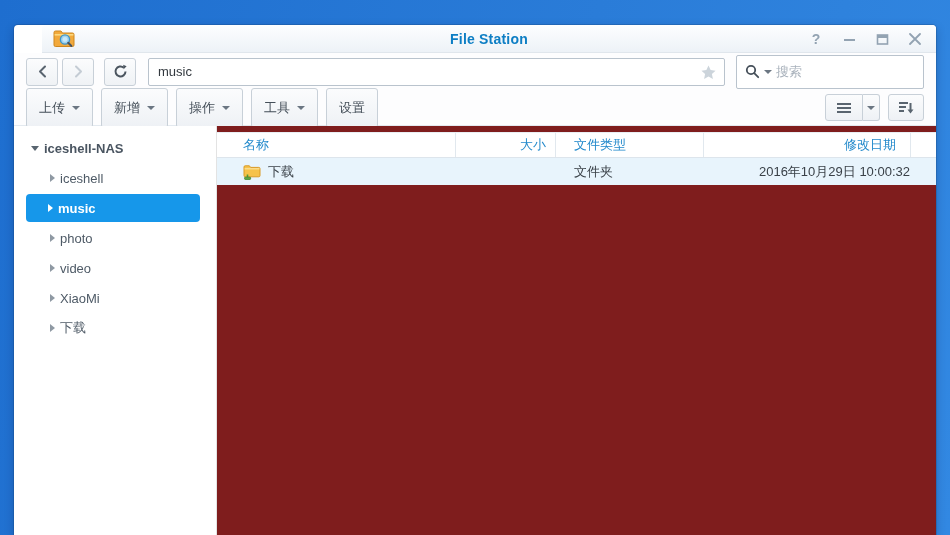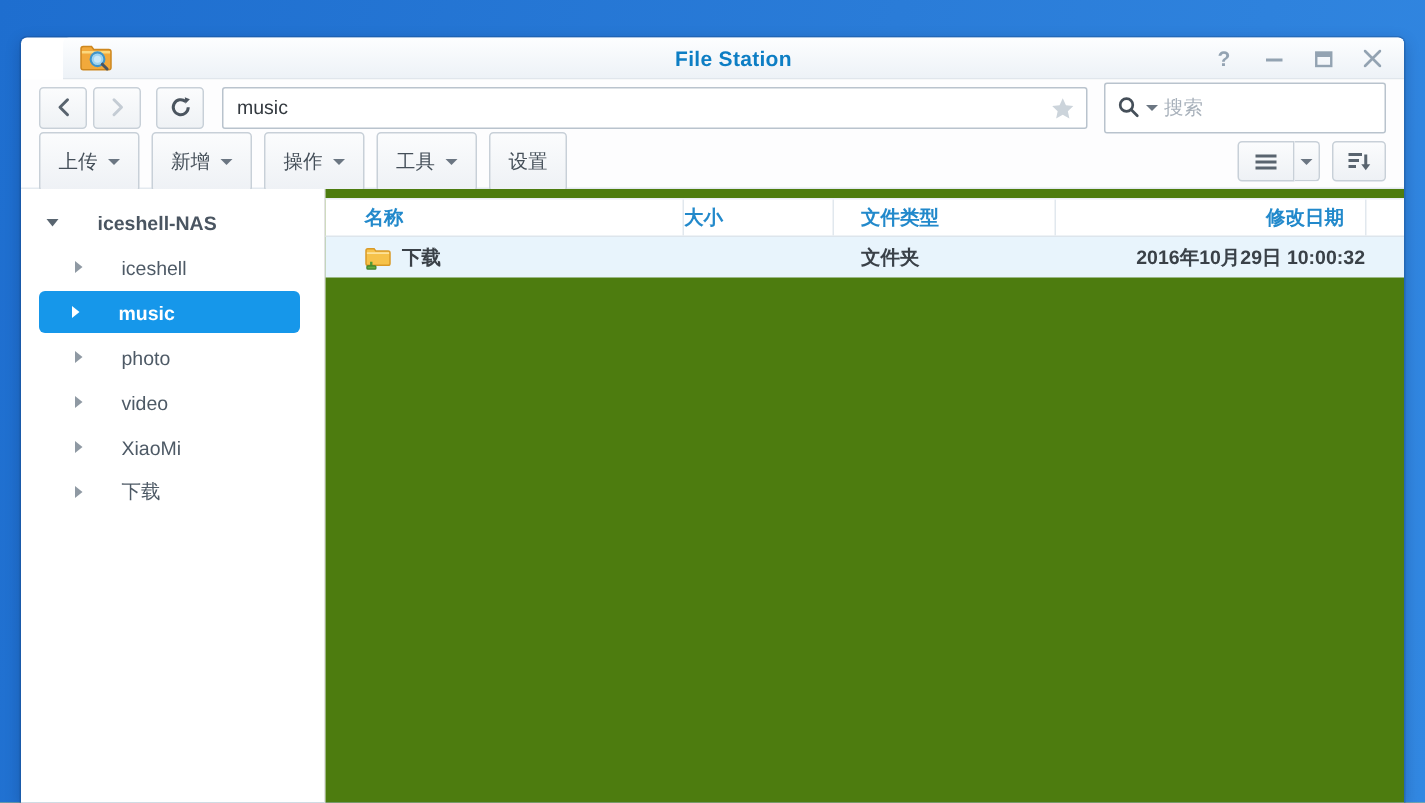--- a/index.html
+++ b/index.html
@@ -44,35 +44,35 @@
   .split-main { width:38px; border:1px solid #c8d0d8; border-radius:3px 0 0 3px; background:linear-gradient(#fbfcfd,#eef1f5);
     display:flex; align-items:center; justify-content:center; }
   .split-caret { width:17px; border:1px solid #c8d0d8; border-left:0; border-radius:0 3px 3px 0; background:linear-gradient(#fbfcfd,#eef1f5);
     display:flex; align-items:center; justify-content:center; }
   .sort-btn { width:36px; height:27px; margin-left:8px; border:1px solid #c8d0d8; border-radius:3px;
     background:linear-gradient(#fbfcfd,#eef1f5); display:flex; align-items:center; justify-content:center; cursor:pointer; }
 
   
   .body { display:flex; height:409px; }
   .sidebar { width:203px; border-right:1px solid #e3e3e3; padding-top:7px; background:#fff; }
-  .tree-row { height:30px; display:flex; align-items:center; gap:26px; font-size:13px; color:#4e5a66; cursor:pointer; }
+  .tree-row { height:30px; display:flex; align-items:center; gap:5px; font-size:13px; color:#4e5a66; cursor:pointer; }
   .tree-section { padding-left:17px; font-weight:bold; color:#4a5561; }
   .tree-child { padding-left:36px; }
   .tree-child.selected { background:#1697ea; color:#fff; border-radius:4px; height:28px; margin:1px 16px 1px 12px; padding-left:22px; font-weight:bold; }
   .arr-down { width:0; height:0; border-left:4px solid transparent; border-right:4px solid transparent; border-top:5px solid #596570; }
   .arr-right { width:0; height:0; border-top:4px solid transparent; border-bottom:4px solid transparent; border-left:5px solid #8f99a3; }
   .arr-right.white { border-left-color:#fff; }
 
   
-  .main { flex:1; padding-top:6px; background:#4d7c0f;font-weight:bold; }
+  .main { flex:1; padding-top:6px; background:#7f1d1d; }
   .grid-header { display:flex; height:26px; border-top:1px solid #e9eef3; border-bottom:1px solid #dde5ec;
     font-size:13px; color:#2289cb; align-items:center; background:#fff; }
   .gh-cell { height:100%; display:flex; align-items:center; border-right:1px solid #e1e8ee; cursor:pointer; }
   .gh-name { width:239px; padding-left:26px; }
-  .gh-size { width:100px; padding-right:24px; }
+  .gh-size { width:100px; justify-content:flex-end; padding-right:9px; }
   .gh-type { width:148px; padding-left:18px; }
   .gh-date { width:207px; justify-content:flex-end; padding-right:14px; }
   .gh-gutter { flex:1; border-right:0; cursor:default; }
   .grid-row { display:flex; height:27px; align-items:center; background:#e8f4fc; font-size:13px; color:#3a4148; cursor:pointer; }
   .gr-name { width:339px; display:flex; align-items:center; gap:7px; padding-left:26px; }
   .gr-type { width:148px; padding-left:18px; }
   .gr-date { flex:1; text-align:right; padding-right:26px; }
   .file-icon { width:18px; height:16px; display:block; }
 </style>
 </head>

